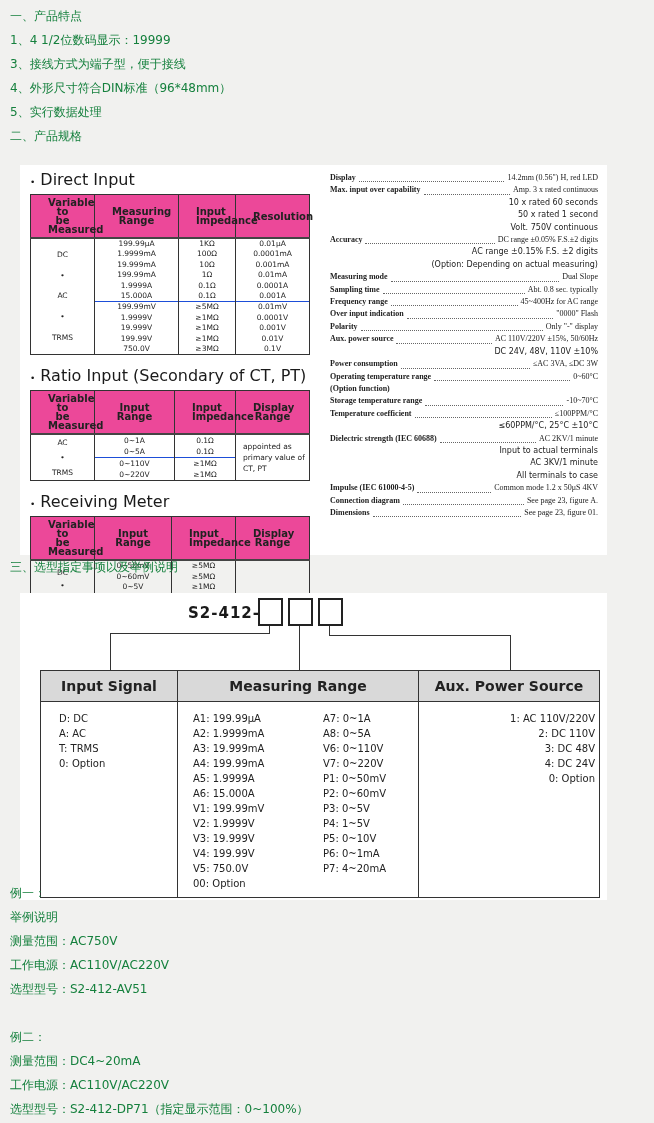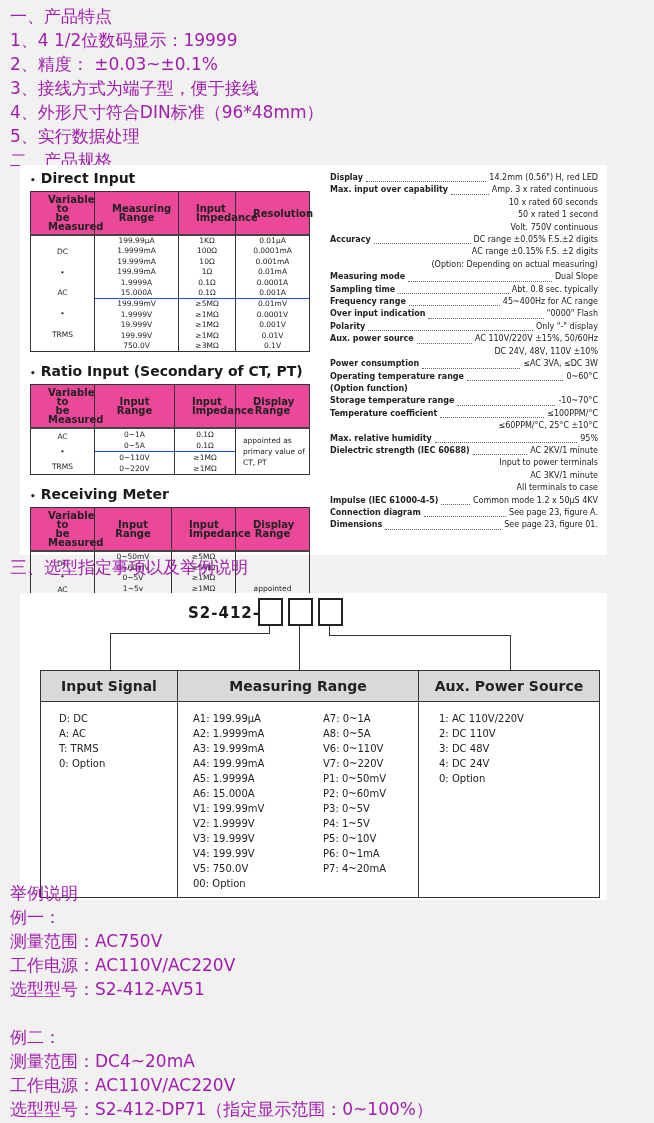--- a/index.html
+++ b/index.html
@@ -1,45 +1,45 @@
 <!DOCTYPE html>
 <html><head>
 <meta charset="utf-8">
 <style>
   html,body{margin:0;padding:0;}
   body{background:#f1f1ef;font-family:"DejaVu Sans","Liberation Sans",sans-serif;}
   .page{position:relative;width:654px;height:1123px;background:#f1f1ef;overflow:hidden;}
   
-  .cn{color:#a21caf;font-size:17px;line-height:24px;}
+  .cn{color:#15803d;font-size:12px;line-height:24px;}
   .toplist{position:absolute;left:10px;top:4px;}
   .sec3{position:absolute;left:10px;top:555px;}
   .examples{position:absolute;left:10px;top:881px;}
   .gap{height:24px;}
   
   .panel{position:absolute;background:#ffffff;}
   .p1{left:20px;top:165px;width:587px;height:390px;}
   .p2{left:20px;top:593px;width:587px;height:307px;}
   
   .lcol{position:absolute;left:10px;top:5px;width:282px;}
-  .sect-title{font-size:14px;font-weight:bold;color:#1a1a1a;margin:0 0 5px 0;}
+  .sect-title{font-size:16px;font-weight:normal;color:#1a1a1a;margin:0 0 5px 0;}
   .bullet-ic{display:inline-block;margin-right:5px;font-size:9px;}
   .bullet-ic::before{content:"\2022";}
   table.t{width:280px;border-collapse:collapse;border:1px solid #333;font-size:7.5px;color:#222;table-layout:fixed;margin-bottom:11px;}
   table.t th{background:#ec4899;border:1px solid #333;border-bottom:2px solid #444;font-size:10px;font-weight:bold;padding:3px 17px;line-height:9px;color:#222;}
   table.t td{padding:0 2px;text-align:center;line-height:10.4px;border-left:1px solid #333;border-right:1px solid #333;border-top:0;border-bottom:0;}
   table.t tr.dv td{border-top:1px solid #1d4ed8;}
   table.t td.var span{display:block;}
   .t-direct td.var span{line-height:20.6px;}
   .t-ratio td.var span{line-height:15px;}
   .t-recv td.var span{line-height:13px;}
   .t-ratio td.dr{text-align:left;padding-left:7px;line-height:11px;vertical-align:middle;}
   .t-recv td.dr{text-align:center;vertical-align:middle;}
   
   .rcol{position:absolute;left:310px;top:7px;width:268px;font-size:8px;color:#222;}
-  .spec-row{display:flex;align-items:flex-end;line-height:12.4px;white-space:nowrap;}
+  .spec-row{display:flex;align-items:flex-end;line-height:12.4px;white-space:nowrap;font-family:Liberation Serif, serif;}
   .sl{font-weight:bold;}
   .dots{flex:1;border-bottom:1px dotted #666;margin:0 3px 2px 3px;min-width:5px;}
   .sv{}
   .spec-extra{text-align:right;line-height:12.4px;}
   
   .model{position:absolute;left:168px;top:11px;font-size:15px;font-weight:bold;color:#1a1a1a;letter-spacing:1px;}
   .obox{position:absolute;width:21px;height:24px;border:2px solid #222;background:#fff;top:5px;}
   .b1{left:238px}.b2{left:268px}.b3{left:298px}
   .ln{position:absolute;background:#333;}
   .l1a{left:249px;top:33px;width:1px;height:7px;}
@@ -50,31 +50,30 @@
   .l3b{left:309px;top:42px;width:182px;height:1px;}
   .l3c{left:490px;top:42px;width:1px;height:35px;}
   table.sel{position:absolute;left:20px;top:77px;width:560px;border-collapse:collapse;border:1px solid #333;table-layout:fixed;font-size:10px;color:#222;}
   table.sel th{height:28px;background:#d9d9d9;border:1px solid #333;font-size:14px;font-weight:bold;color:#222;}
   table.sel td{vertical-align:top;border:1px solid #333;padding:9px 4px 6px 0;}
   .sel .list div{line-height:15px;}
   .sig-list{padding-left:18px;}
   .mr-cols{display:flex;}
   .mr-c1{width:122px;padding-left:15px;}
   .mr-c2{padding-left:8px;}
-  .aux-list{padding-left:20px;}
+  .aux-list{padding-left:20px;text-align:right;}
 </style>
 </head>
 <body>
 
 <div class="page">
 
   <div class="toplist cn">
     <div>一、产品特点</div>
     <div>1、4 1/2位数码显示：19999</div>
-    <div>2、精度：  ±0.03~±0.1%</div>
     <div>3、接线方式为端子型，便于接线</div>
     <div>4、外形尺寸符合DIN标准（96*48mm）</div>
     <div>5、实行数据处理</div>
     <div>二、产品规格</div>
   </div>
 
   <div class="panel p1">
     <div class="lcol">
 
       <div class="sect-title"><span class="bullet-ic"></span><span>Direct Input</span></div>
@@ -328,30 +327,25 @@
           <span class="dots"></span>
           <span class="sv">-10~70°C</span>
         </div>
       <div class="spec-row">
           <span class="sl">Temperature coefficient</span>
           <span class="dots"></span>
           <span class="sv">≤100PPM/°C</span>
         </div>
       <div class="spec-extra">≤60PPM/°C, 25°C ±10°C</div>
       <div class="spec-row">
-          <span class="sl">Max. relative humidity</span>
-          <span class="dots"></span>
-          <span class="sv">95%</span>
-        </div>
-      <div class="spec-row">
           <span class="sl">Dielectric strength (IEC 60688)</span>
           <span class="dots"></span>
           <span class="sv">AC 2KV/1 minute</span>
         </div>
-      <div class="spec-extra">Input to power terminals</div>
+      <div class="spec-extra">Input to actual terminals</div>
       <div class="spec-extra">AC 3KV/1 minute</div>
       <div class="spec-extra">All terminals to case</div>
       <div class="spec-row">
           <span class="sl">Impulse (IEC 61000-4-5)</span>
           <span class="dots"></span>
           <span class="sv">Common mode 1.2 x 50μS 4KV</span>
         </div>
       <div class="spec-row">
           <span class="sl">Connection diagram</span>
           <span class="dots"></span>
@@ -442,22 +436,22 @@
               <div>4: DC 24V</div>
               <div>0: Option</div>
             </div>
           </td>
         </tr>
       </tbody>
     </table>
   </div>
 
   <div class="examples cn">
+    <div>例一：</div>
     <div>举例说明</div>
-    <div>例一：</div>
     <div>测量范围：AC750V</div>
     <div>工作电源：AC110V/AC220V</div>
     <div>选型型号：S2-412-AV51</div>
     <div class="gap"></div>
     <div>例二：</div>
     <div>测量范围：DC4~20mA</div>
     <div>工作电源：AC110V/AC220V</div>
     <div>选型型号：S2-412-DP71（指定显示范围：0~100%）</div>
   </div>
 

